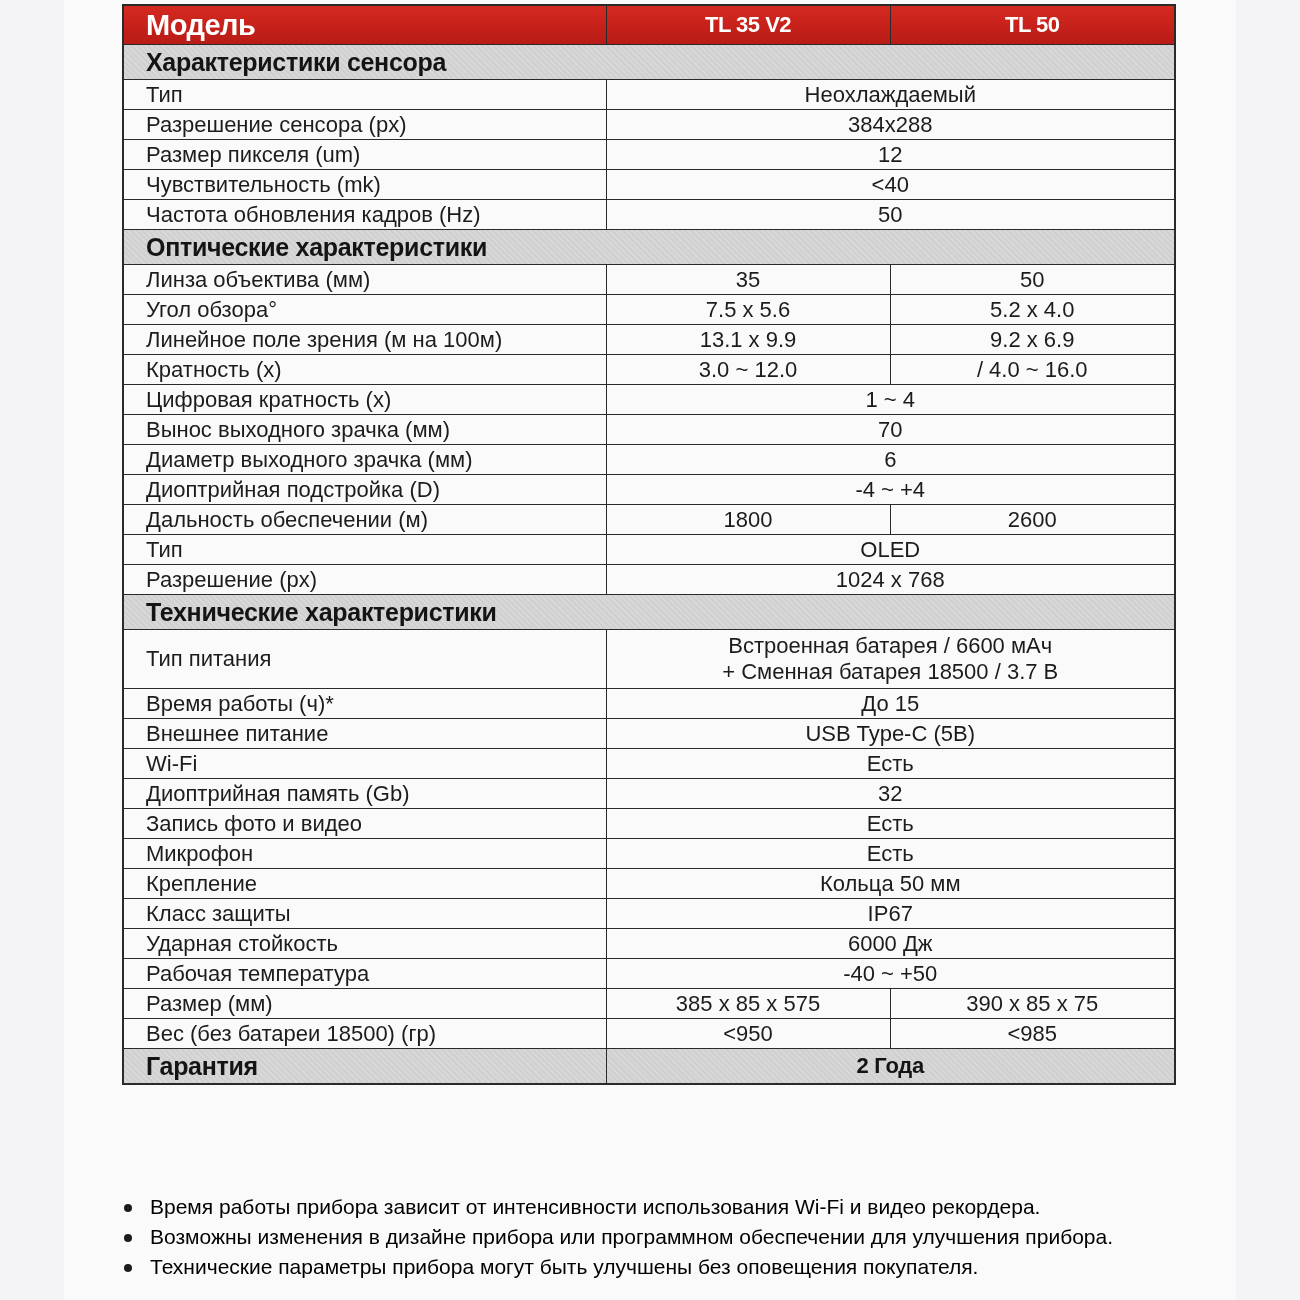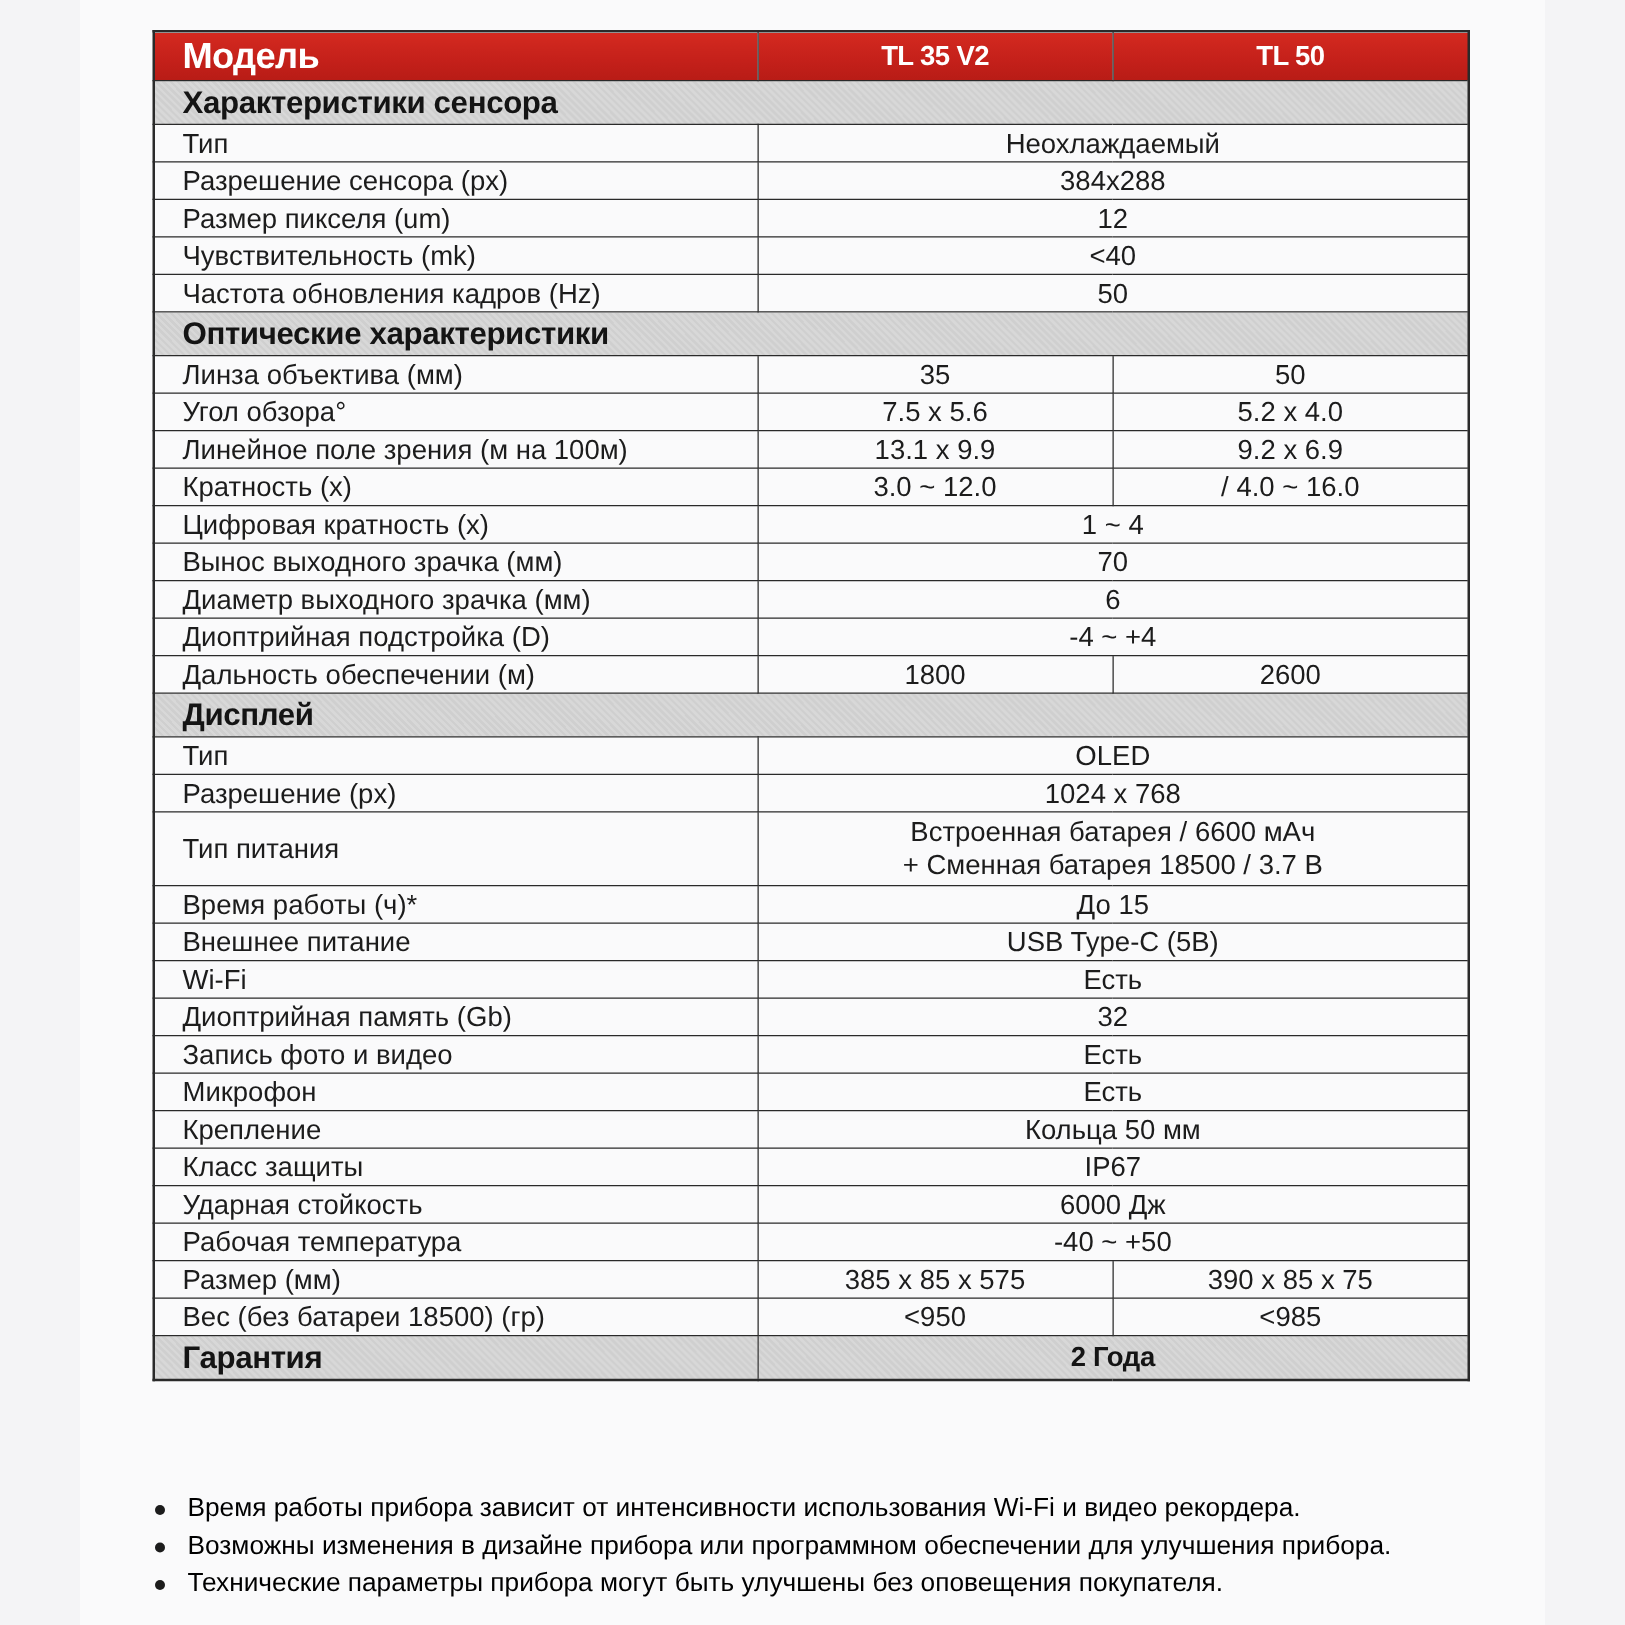--- a/index.html
+++ b/index.html
@@ -4,21 +4,21 @@
 <style>
   html, body { margin:0; padding:0; }
   body {
     width:1300px; height:1300px; background:#f4f4f6; position:relative; overflow:hidden;
     font-family:"Liberation Sans", "DejaVu Sans", sans-serif;
   }
   .page {
     position:absolute; left:64px; top:0; width:1172px; height:1300px; background:#fafafb;
   }
   table.spec {
-    position:absolute; left:122px; top:24px; width:1052px;
+    position:absolute; left:122px; top:4px; width:1052px;
     border-collapse:collapse; table-layout:fixed;
     border:2px solid #2a2a2a;
     font-size:22px; color:#1c1c1c;
   }
   table.spec col.c0 { width:483px; }
   table.spec col.c1 { width:284px; }
   table.spec col.c2 { width:285px; }
   table.spec td {
     border:1.5px solid #2a2a2a; padding:0 0 0 22px; height:29px; line-height:29px;
     white-space:nowrap; overflow:hidden;
@@ -126,30 +126,30 @@
       </tr>
       <tr>
         <td>Диоптрийная подстройка (D)</td>
         <td class="v" colspan="2">-4 ~ +4</td>
       </tr>
       <tr>
         <td>Дальность обеспечении (м)</td>
         <td class="v">1800</td>
         <td class="v">2600</td>
       </tr>
-      <tr class="section">
-        <td colspan="3">Дисплей</td>
-      </tr>
       <tr>
         <td>Тип</td>
         <td class="v" colspan="2">OLED</td>
       </tr>
       <tr>
         <td>Разрешение (px)</td>
         <td class="v" colspan="2">1024 x 768</td>
+      </tr>
+      <tr class="section">
+        <td colspan="3">Технические характеристики</td>
       </tr>
       <tr class="tall">
         <td>Тип питания</td>
         <td class="v" colspan="2">
           <span>Встроенная батарея / 6600 мАч</span>
           <span>+ Сменная батарея 18500 / 3.7 В</span>
         </td>
       </tr>
       <tr>
         <td>Время работы (ч)*</td>

